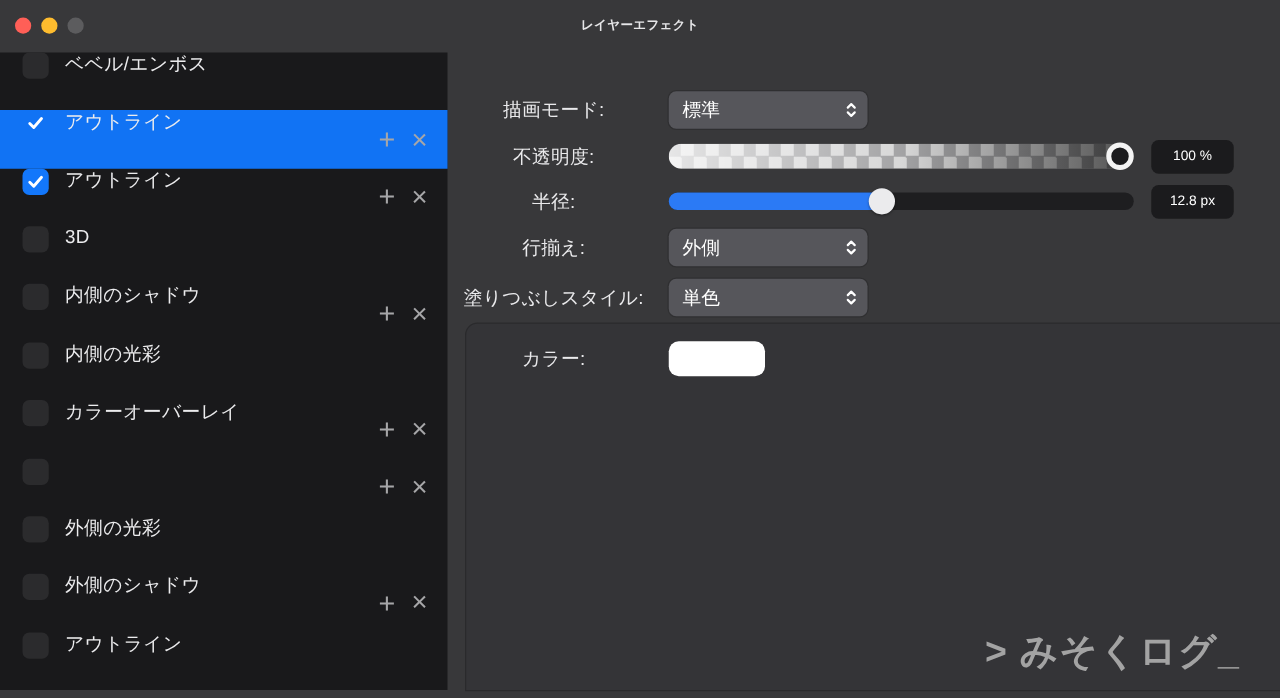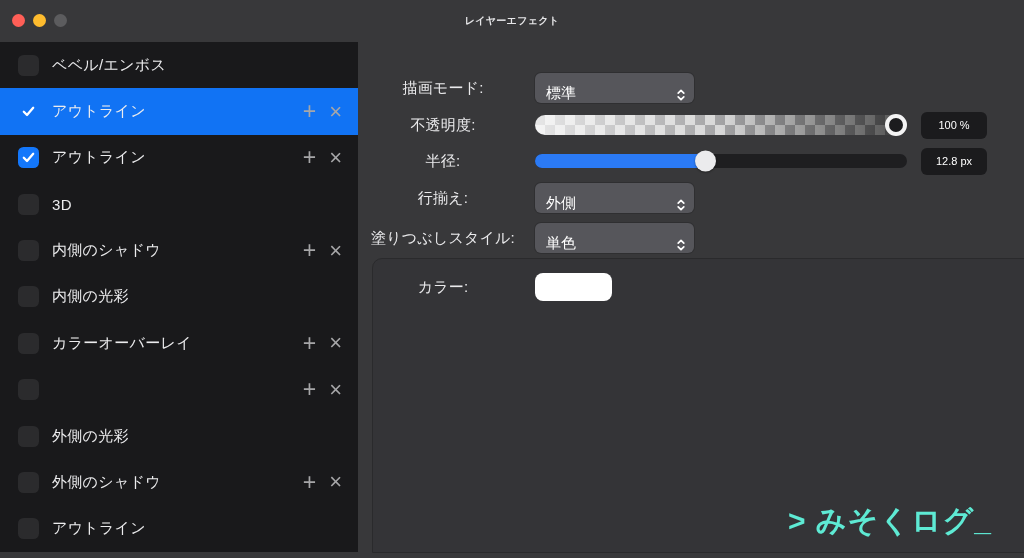--- a/index.html
+++ b/index.html
@@ -14,40 +14,40 @@
   
   .titlebar{position:absolute;top:0;left:0;right:0;height:42px;}
   .traffic{position:absolute;left:12px;top:14px;display:flex;gap:8px;}
   .tl{width:13px;height:13px;border-radius:50%;display:inline-block;}
   .title{position:absolute;left:0;right:0;top:0;height:42px;line-height:42px;
     text-align:center;color:#e6e6e8;font-size:10px;font-weight:700;letter-spacing:.3px;}
 
   
   .sidebar{position:absolute;left:0;top:42px;width:358px;bottom:6px;
     background:#19191b;display:flex;flex-direction:column;}
-  .fx-row{flex:1;display:flex;align-items:center;padding:0 16px 0 18px;cursor:default;}
+  .fx-row{flex:1;display:flex;padding:0 16px 0 18px;cursor:default;}
   .fx-row.selected{background:#1173f4;}
   .fx-check{width:21px;height:21px;border-radius:5.5px;background:#2b2b2d;
     flex:0 0 auto;display:flex;align-items:center;justify-content:center;}
   .fx-check.checked{background:#1377fb;}
   .fx-row.selected .fx-check{background:transparent;}
   .fx-check svg{display:none;}
   .fx-check.checked svg{display:block;}
   .fx-label{margin-left:13px;color:#ececee;font-size:15px;letter-spacing:.3px;
     white-space:nowrap;overflow:hidden;}
   .fx-actions{margin-left:auto;display:flex;align-items:center;gap:13px;color:#a6a6a8;}
   .fx-plus{font-size:23px;line-height:1;font-weight:400;}
   .fx-x{font-size:22px;line-height:1;font-weight:400;}
 
   
   .form-row{position:absolute;left:358px;right:0;height:30px;display:flex;align-items:center;z-index:2;}
   .form-label{flex:0 0 170px;text-align:center;margin-right:7px;color:#eaeaec;
     font-size:15px;letter-spacing:.2px;white-space:nowrap;}
   .dropdown{width:140px;height:30px;background:#56565b;border-radius:6px;
-    display:flex;align-items:flex-end;padding:0 8px 0 11px;box-shadow:0 0 0 1px rgba(0,0,0,.15);}
+    display:flex;align-items:center;padding:0 8px 0 11px;box-shadow:0 0 0 1px rgba(0,0,0,.15);}
   .dd-value{color:#fff;font-size:15px;}
   .dd-chevrons{margin-left:auto;}
 
   .opacity-track{position:relative;width:372px;height:20px;border-radius:10px;
     background-image:
       linear-gradient(to right, rgba(255,255,255,.78), rgba(255,255,255,.18) 50%, rgba(0,0,0,.62)),
       conic-gradient(#cfcfcf 25%, #8f8f91 0 50%, #cfcfcf 0 75%, #8f8f91 0);
     background-size:100% 100%,20px 20px;}
   .opacity-knob{position:absolute;top:50%;transform:translateY(-50%);
     width:14px;height:14px;border-radius:50%;border:4px solid #f4f4f4;background:#1c1c1e;}
@@ -60,21 +60,21 @@
   .value-box{margin-left:14px;width:66px;height:27px;border-radius:6px;background:#1b1b1d;
     color:#fff;font-size:11px;display:flex;align-items:center;justify-content:center;}
 
   .swatch{width:77px;height:28px;border-radius:8px;background:#fff;}
 
   
   .inset-panel{position:absolute;left:372px;top:258px;right:-2px;bottom:5px;
     background:#343437;border:1px solid #2a2a2c;border-radius:10px 0 0 0;z-index:1;}
 
   .watermark{position:absolute;right:32px;bottom:16px;z-index:3;
-    color:#5eead4;font-size:30px;font-weight:700;letter-spacing:1px;white-space:nowrap;}
+    color:#a3a3a3;font-size:30px;font-weight:700;letter-spacing:1px;white-space:nowrap;}
 </style>
 </head>
 <body>
 
 <div class="window">
 
   <div class="titlebar">
     <div class="traffic">
       <span class="tl" id="tl-close" style="background: rgb(255, 95, 87);"></span>
       <span class="tl" id="tl-min" style="background: rgb(254, 188, 46);"></span>

